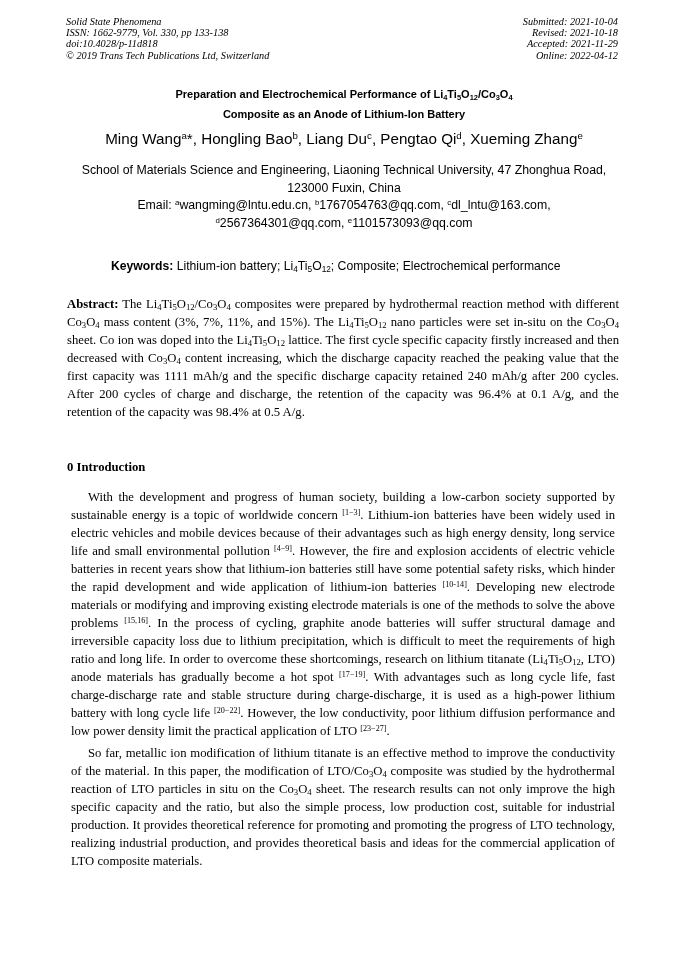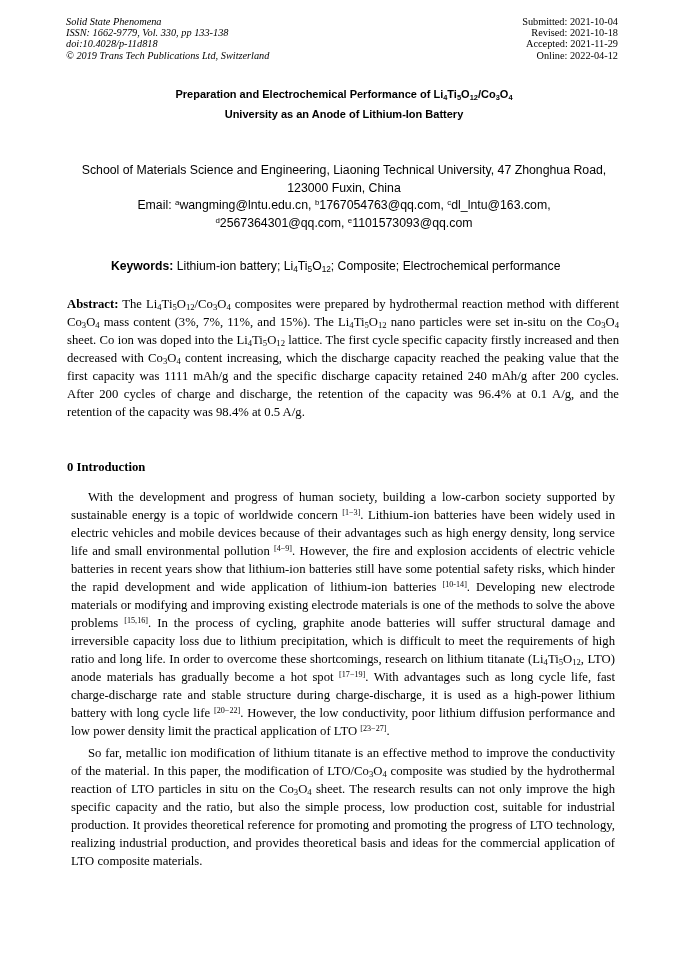--- a/index.html
+++ b/index.html
@@ -1,19 +1,19 @@
 <!DOCTYPE html>
 <html><head>
 <meta charset="utf-8">
 <style>
   html, body { margin: 0; padding: 0; background: #ffffff; }
   body { width: 678px; height: 959px; position: relative; overflow: hidden; color: #000; }
   .page { position: absolute; left: 4px; top: 0; width: 678px; height: 959px; }
   .hdr-left { position: absolute; left: 62px; top: 16px; font-family: "Liberation Serif", serif; font-style: italic; font-size: 10.3px; line-height: 11.2px; }
-  .hdr-right { position: absolute; right: 64px; top: 16px; font-family: "Liberation Serif", serif; font-size: 10.3px; line-height: 11.2px; text-align: right; }
+  .hdr-right { position: absolute; right: 64px; top: 16px; font-family: "Liberation Serif", serif; font-style: italic; font-size: 10.3px; line-height: 11.2px; text-align: right; }
   .title { position: absolute; left: 60px; width: 560px; top: 84px; text-align: center; font-family: "Liberation Sans", sans-serif; font-weight: bold; font-size: 11px; line-height: 20px; }
   .authors { position: absolute; left: 40px; width: 600px; top: 129px; text-align: center; font-family: "Liberation Sans", sans-serif; font-size: 15.2px; line-height: 20px; }
   .affil { position: absolute; left: 40px; width: 600px; top: 162px; text-align: center; font-family: "Liberation Sans", sans-serif; font-size: 12.3px; line-height: 17.5px; }
   .keywords { position: absolute; left: 63px; top: 259px; font-family: "Liberation Sans", sans-serif; font-size: 12.2px; line-height: 15px; padding-left: 44px; }
   .keywords b { font-weight: bold; }
   .body-text { position: absolute; left: 63px; width: 552px; font-family: "Liberation Serif", serif; font-size: 12.7px; line-height: 18.0px; text-align: justify; }
   .abstract { top: 295px; }
   .section-heading { position: absolute; left: 63px; top: 460px; font-family: "Liberation Serif", serif; font-weight: bold; font-size: 12.7px; }
   .intro { top: 484px; }
   .indent { text-indent: 17px; margin: 4px; }
@@ -36,23 +36,24 @@
 
   <div class="hdr-right">
     <div>Submitted: 2021-10-04</div>
     <div>Revised: 2021-10-18</div>
     <div>Accepted: 2021-11-29</div>
     <div>Online: 2022-04-12</div>
   </div>
 
   <div class="title">
     <div>Preparation and Electrochemical Performance of Li<sub>4</sub>Ti<sub>5</sub>O<sub>12</sub>/Co<sub>3</sub>O<sub>4</sub></div>
-    <div>University as an Anode of Lithium-Ion Battery</div>
+    <div>Composite as an Anode of Lithium-Ion Battery</div>
   </div>
 
+  <div class="authors">Ming Wang<sup>a</sup>*, Hongling Bao<sup>b</sup>, Liang Du<sup>c</sup>, Pengtao Qi<sup>d</sup>, Xueming Zhang<sup>e</sup></div>
 
   <div class="affil">
     <div>School of Materials Science and Engineering, Liaoning Technical University, 47 Zhonghua Road,</div>
     <div>123000 Fuxin, China</div>
     <div>Email: <sup>a</sup>wangming@lntu.edu.cn, <sup>b</sup>1767054763@qq.com, <sup>c</sup>dl_lntu@163.com,</div>
     <div><sup>d</sup>2567364301@qq.com, <sup>e</sup>1101573093@qq.com</div>
   </div>
 
   <div class="keywords">
     <b>Keywords:</b><span> Lithium-ion battery; Li<sub>4</sub>Ti<sub>5</sub>O<sub>12</sub>; Composite; Electrochemical performance</span>

